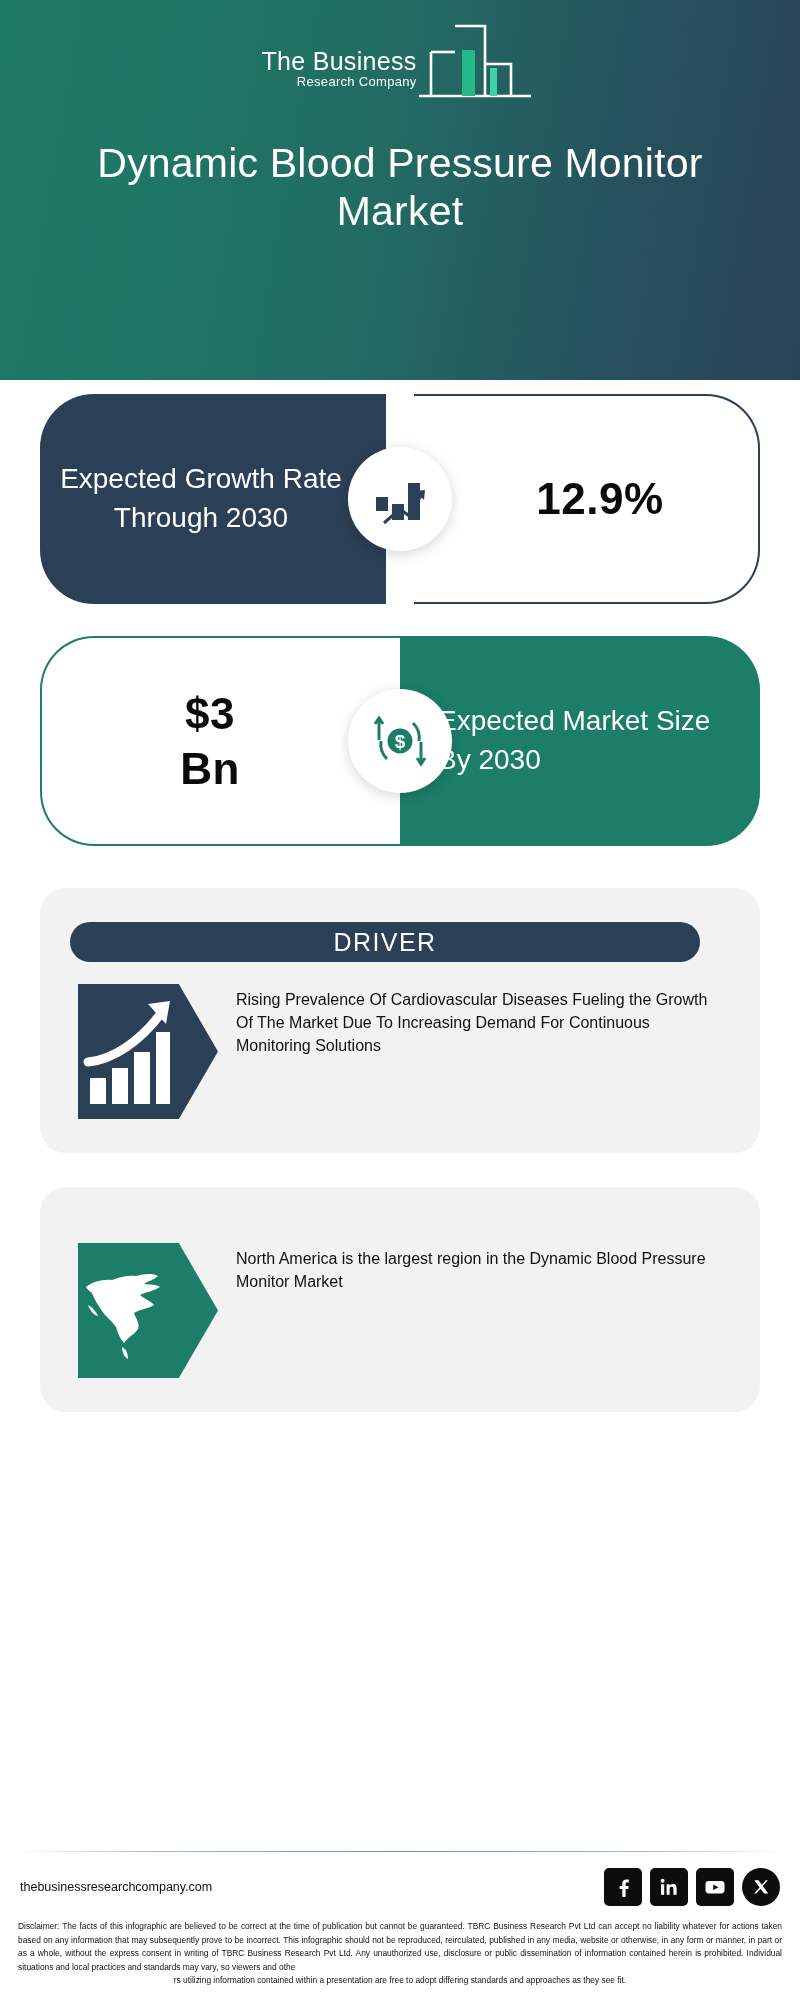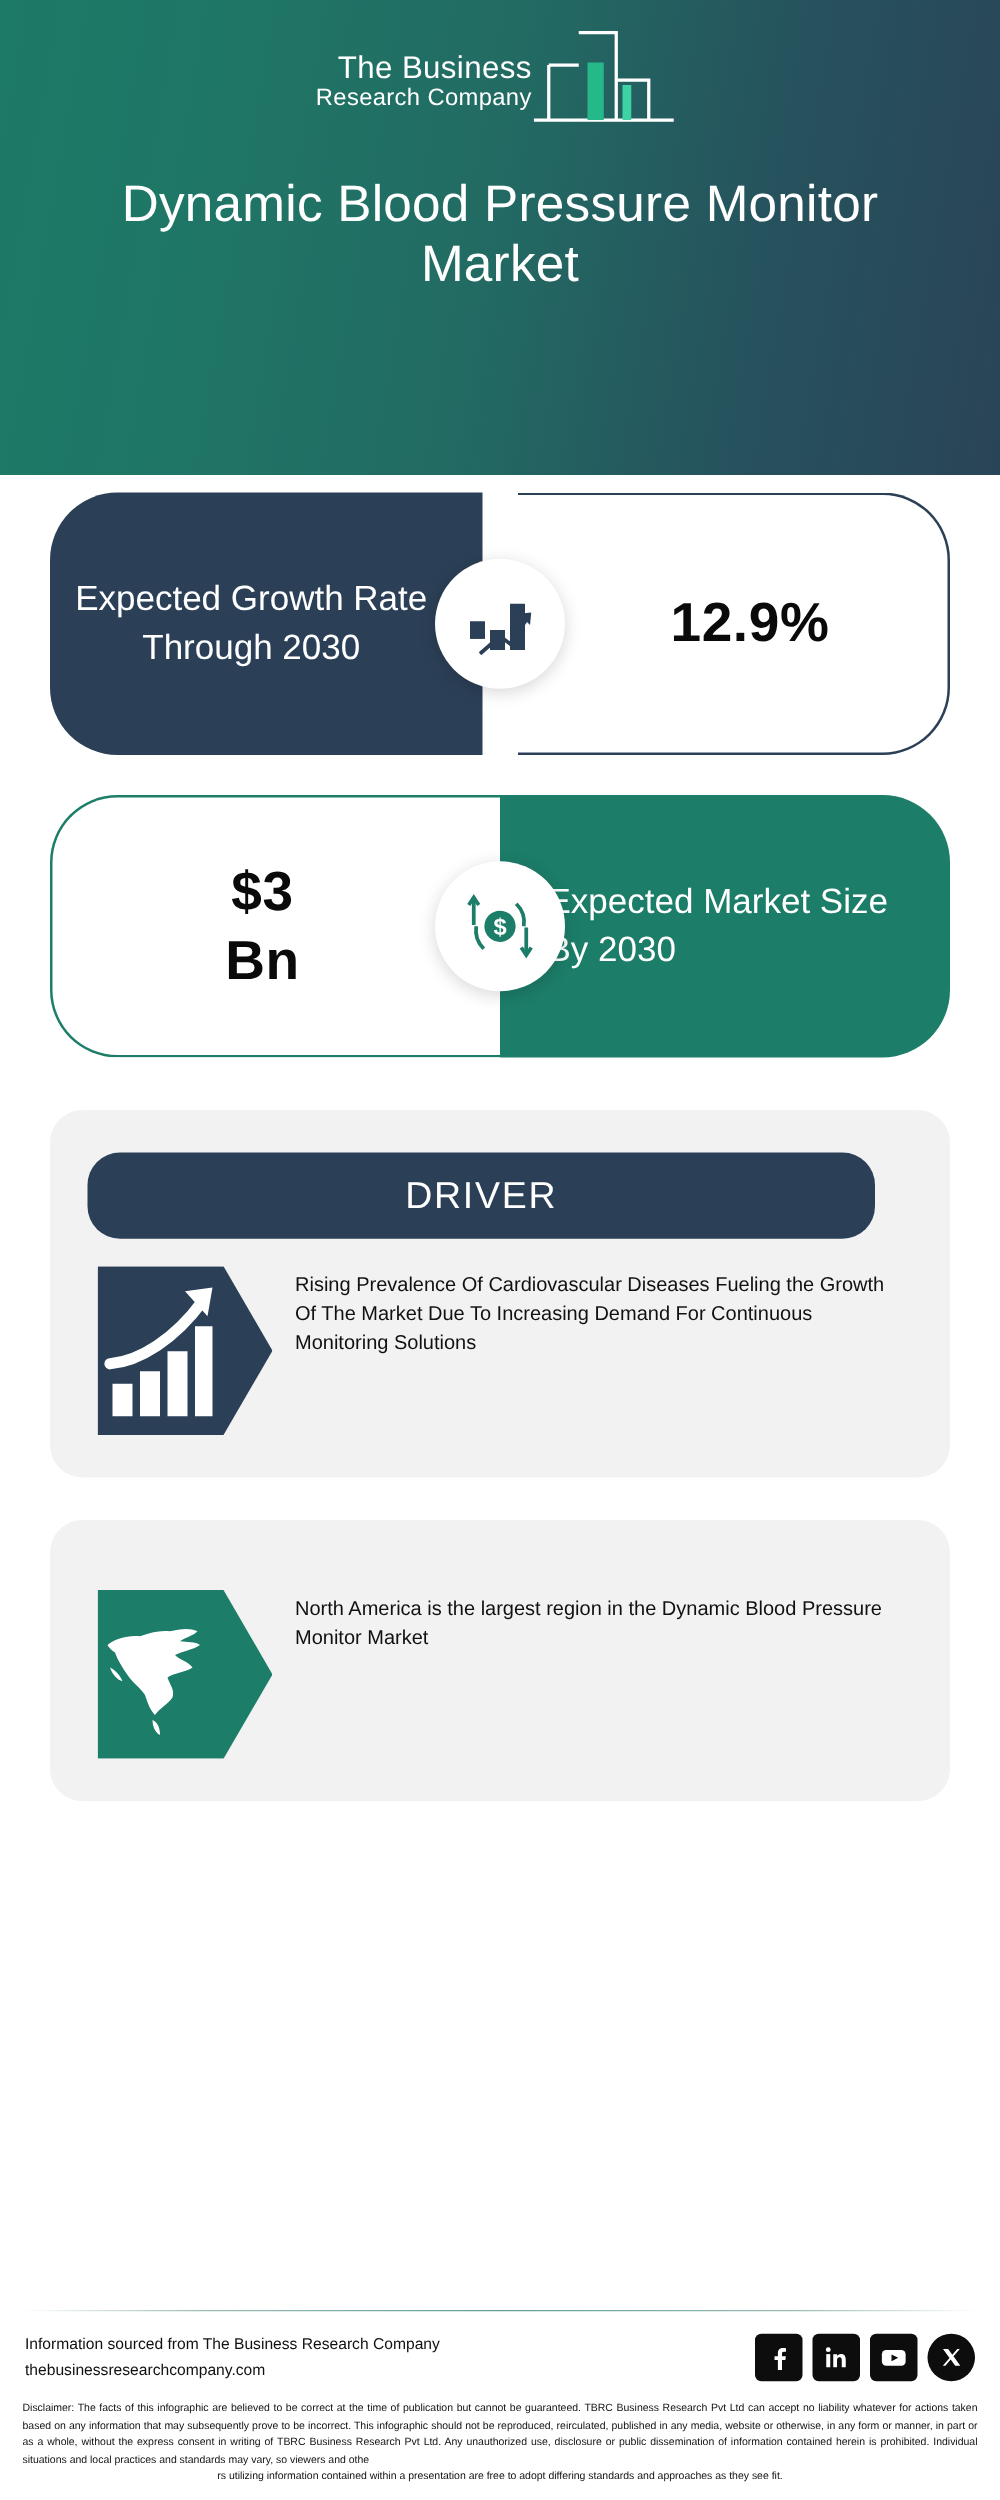--- a/index.html
+++ b/index.html
@@ -23,21 +23,21 @@
     display:flex; justify-content:center; align-items:flex-start;
     height:85px;
   }
   .logo-inner { position:relative; display:flex; align-items:flex-end; }
   .logo-text { text-align:right; padding-right:2px; padding-bottom:12px; }
   .logo-l1 {
     color:#ffffff; font-size:25px; letter-spacing:.3px;
     font-weight:400; line-height:1.05; white-space:nowrap;
   }
   .logo-l2 {
-    color:#ffffff; font-size:19px; letter-spacing:.3px;
+    color:#ffffff; font-size:13px; letter-spacing:.3px;
     font-weight:400; line-height:1.15; white-space:nowrap; margin-top:1px;
   }
   .logo-mark { position:relative; width:120px; height:80px; }
 
   .title {
     position:absolute; left:50px; right:50px; top:140px;
     color:#ffffff;
     font-size:41px; line-height:1.16; font-weight:400;
     letter-spacing:.2px;
     text-align:center;
@@ -104,23 +104,23 @@
 
   
   .panel {
     position:relative; margin:0 40px; background:#f2f2f2;
     border-radius:26px; padding:34px 30px 34px 30px;
   }
   .panel.driver { margin-top:42px; }
   .panel.region { margin-top:34px; }
 
   .pill {
-    height:69px; border-radius:26px;
+    height:40px; border-radius:26px;
     display:flex; align-items:center; justify-content:center;
-    color:#ffffff; font-size:30px; letter-spacing:1.4px; font-weight:400;
+    color:#ffffff; font-size:25px; letter-spacing:1.4px; font-weight:400;
     width:calc(100% - 30px);
   }
   .pill.navy { background:#2b3f56; }
   .pill.teal { background:#1c7d68; }
 
   .panel-body { display:flex; align-items:flex-start; margin-top:22px; }
   .panel-icon {
     flex:0 0 auto; width:140px; height:135px; margin-left:8px; margin-right:18px;
     position:relative;
   }
@@ -277,21 +277,20 @@
     </div>
     <div class="panel-text">North America is the largest region in the Dynamic Blood Pressure Monitor Market</div>
   </div>
 </div>
 
 <div class="footer">
   <div class="foot-rule"></div>
 
   <div class="foot-main">
     <div class="foot-src">
-      <div>Information sourced from The Business Research Company</div>
       <div>thebusinessresearchcompany.com</div>
     </div>
 
     <div class="socials">
       <div class="soc">
         <svg width="20" height="20" viewBox="0 0 20 20">
           <path fill="#ffffff" d="M12.6 20v-8h2.7l.4-3.1h-3.1V6.9c0-.9.25-1.5 1.55-1.5H15.8V2.6C15.5 2.55 14.5 2.45 13.35 2.45c-2.4 0-4.05 1.47-4.05 4.17V8.9H6.6V12h2.7v8z"></path>
         </svg>
       </div>
       <div class="soc">

